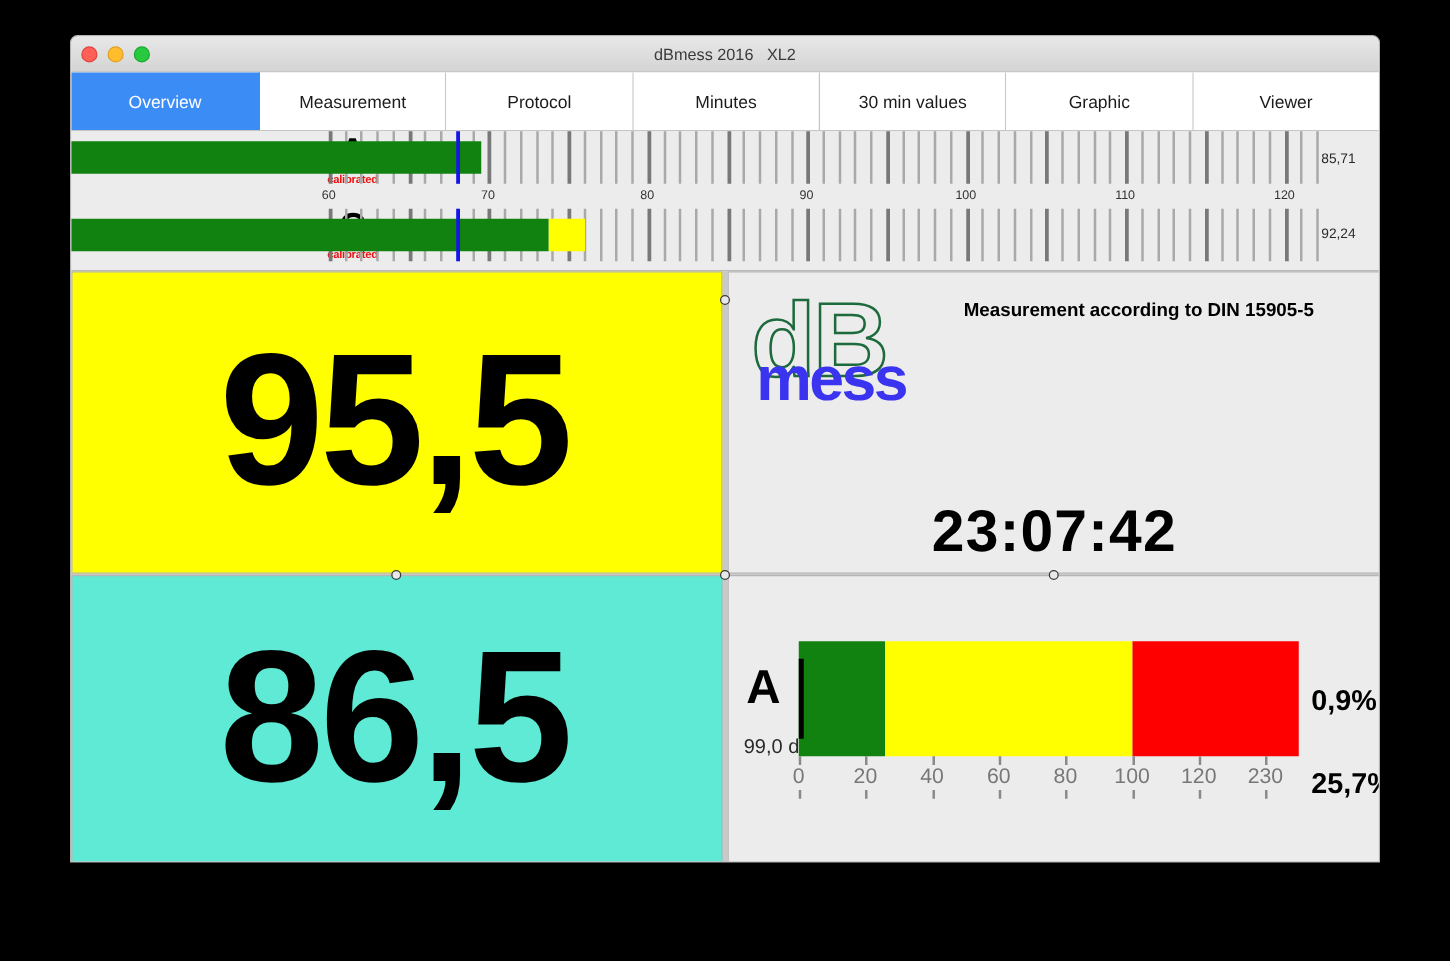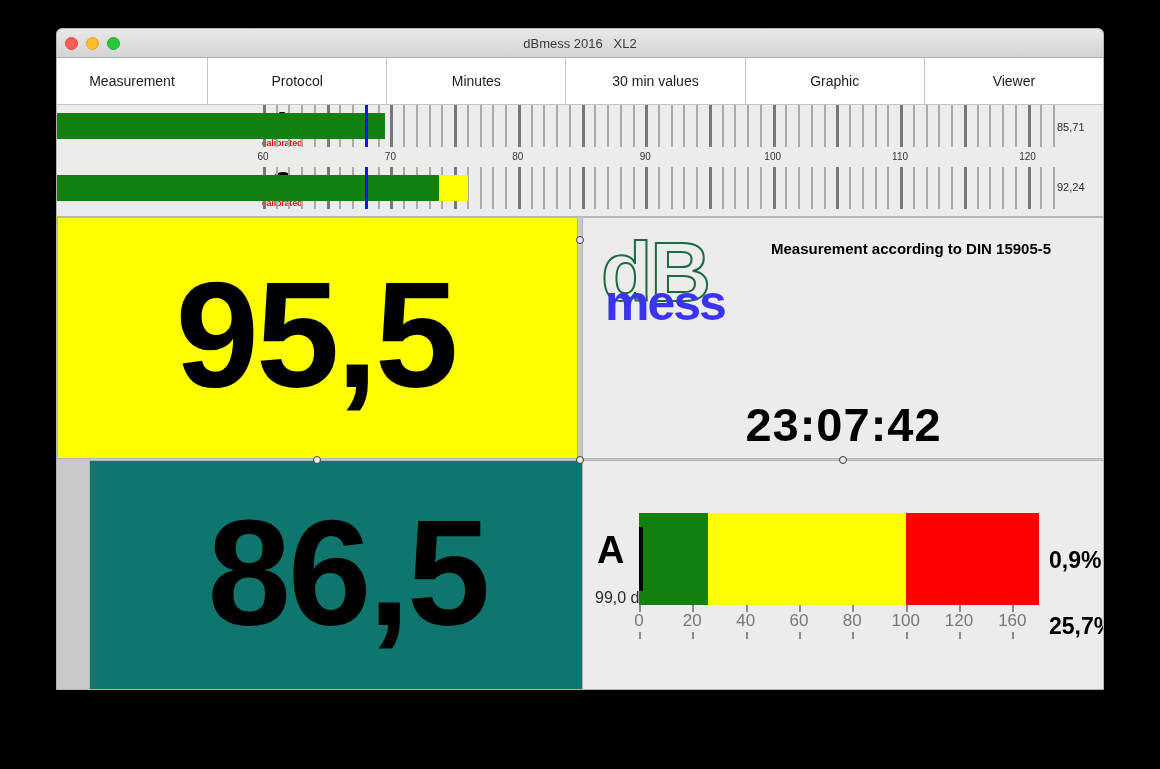--- a/index.html
+++ b/index.html
@@ -136,21 +136,21 @@
     color: #000;
     letter-spacing: -3px;
   }
   .pane-caption {
     position: absolute;
     right: 8px; bottom: 3px;
     font-size: 23px; color: #000;
     white-space: nowrap;
   }
   #pane-leq30 { background: #ffff00; }
-  #pane-leq5  { background: #0f766e; margin-left: 32px; }
+  #pane-leq5  { background: #5eead4; }
 
   
   #pane-logo { background: #ececec; }
   .logo-wrap {
     position: absolute;
     left: 18px; top: 12px;
     width: 175px; height: 105px;
   }
   .logo-db {
     position: absolute; left: 0; top: 0;
@@ -245,20 +245,23 @@
   <div id="titlebar">
     <div id="traffic">
       <div class="tl red"></div>
       <div class="tl yellow"></div>
       <div class="tl green"></div>
     </div>
     <div id="wintitle">dBmess 2016   XL2</div>
   </div>
 
   <div id="tabbar">
+      <div class="tab active">
+        <span>Overview</span>
+      </div>
       <div class="tab">
         <span>Measurement</span>
       </div>
       <div class="tab">
         <span>Protocol</span>
       </div>
       <div class="tab">
         <span>Minutes</span>
       </div>
       <div class="tab">
@@ -477,21 +480,21 @@
           <div class="hist-tick" style="left: 213.333px; top: 0px; height: 7px;"></div>
           <div class="hist-ticklab" style="left: 213.333px; top: 6px;">80</div>
           <div class="hist-tick" style="left: 213.333px; top: 27px; height: 7px;"></div>
           <div class="hist-tick" style="left: 266.667px; top: 0px; height: 7px;"></div>
           <div class="hist-ticklab" style="left: 266.667px; top: 6px;">100</div>
           <div class="hist-tick" style="left: 266.667px; top: 27px; height: 7px;"></div>
           <div class="hist-tick" style="left: 320px; top: 0px; height: 7px;"></div>
           <div class="hist-ticklab" style="left: 320px; top: 6px;">120</div>
           <div class="hist-tick" style="left: 320px; top: 27px; height: 7px;"></div>
           <div class="hist-tick" style="left: 373.333px; top: 0px; height: 7px;"></div>
-          <div class="hist-ticklab" style="left: 373.333px; top: 6px;">160</div>
+          <div class="hist-ticklab" style="left: 373.333px; top: 6px;">230</div>
           <div class="hist-tick" style="left: 373.333px; top: 27px; height: 7px;"></div>
         </div>
         <div class="hist-pct" style="left: 466px; top: 86px;">0,9%</div>
         <div class="hist-pct" style="left: 466px; top: 152px;">25,7%</div>
       </div>
 
     <div class="handle" style="left:519px; top:19px;"></div>
     <div class="handle" style="left:256px; top:239px;"></div>
     <div class="handle" style="left:519px; top:239px;"></div>
     <div class="handle" style="left:782px; top:239px;"></div>

